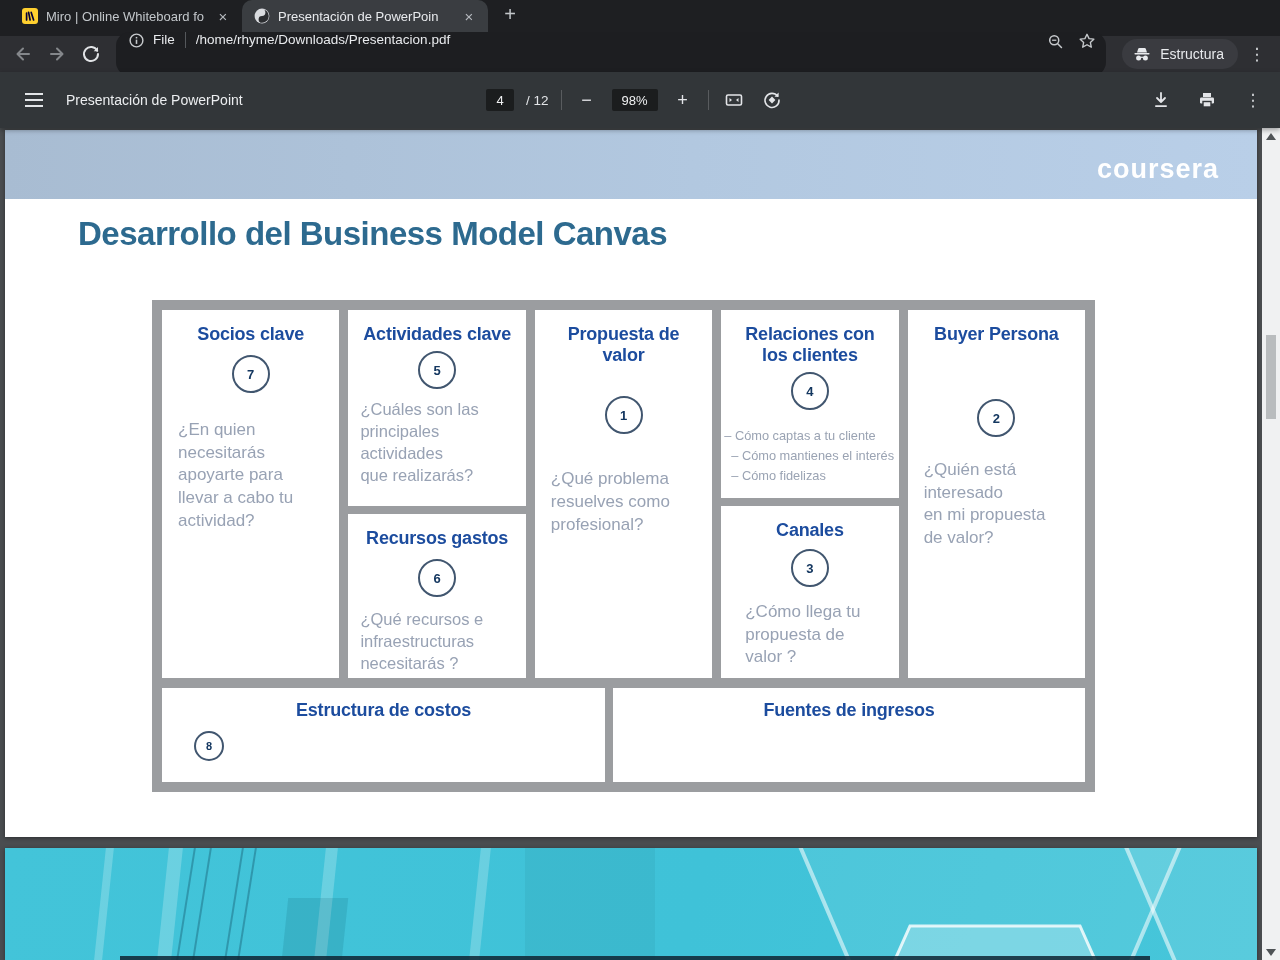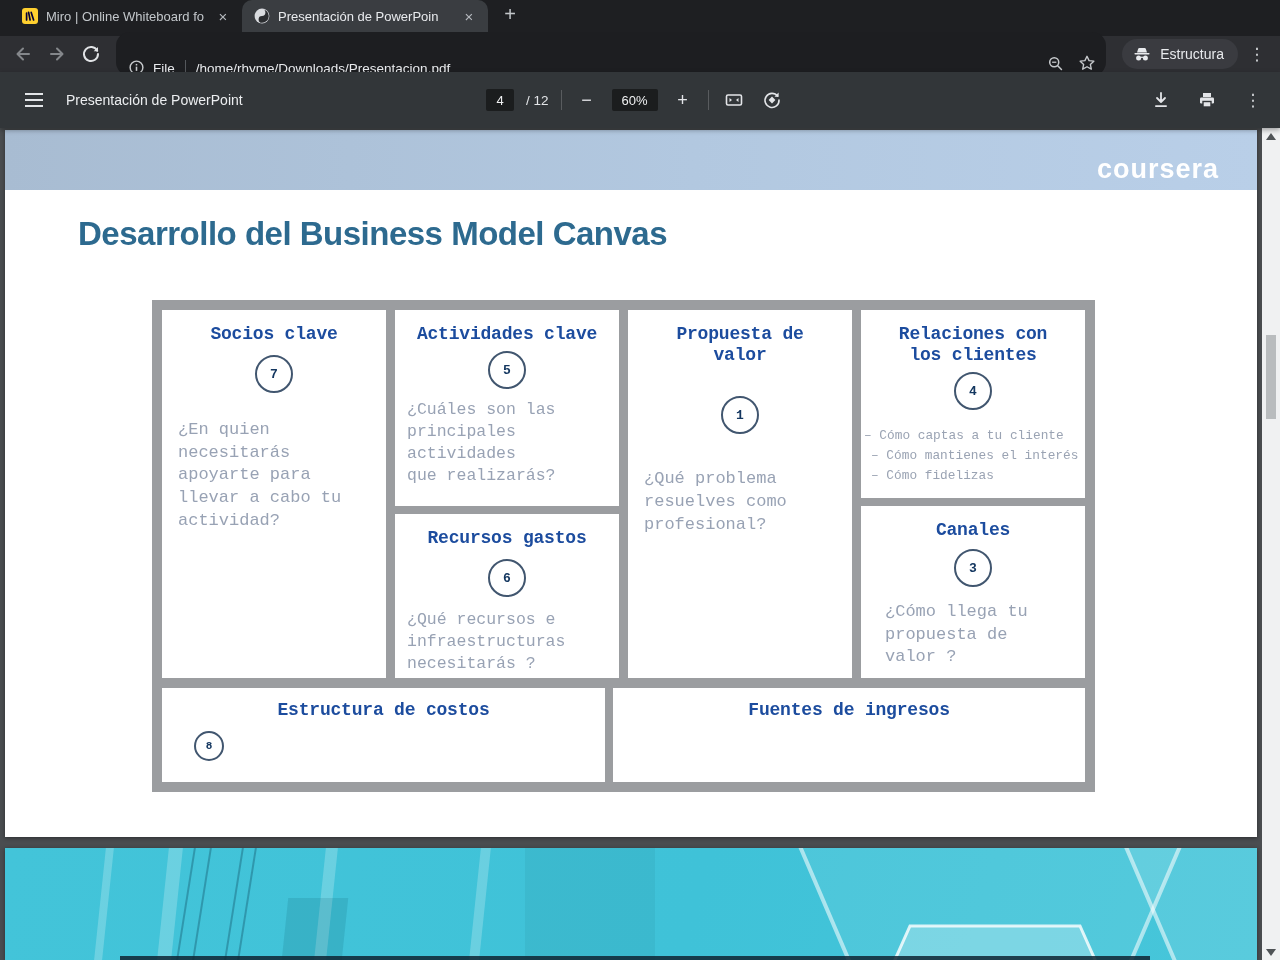--- a/index.html
+++ b/index.html
@@ -20,21 +20,21 @@
   .favicon { width:16px; height:16px; flex:0 0 16px; }
   .newtab-btn { width:28px; height:28px; margin:0 0 4px 8px; color:#c3c7cb; font-size:20px;
                 display:flex; align-items:center; justify-content:center; border-radius:50%; }
 
   
   .addressbar { height:36px; background:#2e2f33; display:flex; align-items:center; padding:0 10px 0 6px; }
   .nav-btn { width:30px; height:30px; display:flex; align-items:center; justify-content:center;
              color:#e1e3e6; margin:0 2px; }
   .nav-btn.dim { color:#84878b; }
   .omnibox { flex:1; height:44px; margin:0 8px; background:#1d1e21; border-radius:14px;
-             display:flex; align-items:flex-end; padding:0 10px 0 12px; }
+             display:flex; align-items:flex-start; padding:0 10px 0 12px; }
   .omni-ico { color:#c7cacd; display:flex; align-items:center; margin-right:8px; }
   .scheme-label { color:#e8eaed; font-size:13.5px; }
   .omni-div { width:1px; height:16px; background:#55585c; margin:0 10px; }
   .url-text { color:#e8eaed; font-size:13.5px; flex:1; white-space:nowrap; overflow:hidden; }
   .omni-right { display:flex; align-items:center; gap:14px; margin-left:8px; color:#c7cacd; }
   .incog-chip { display:flex; align-items:center; gap:8px; background:#3a3b40; border-radius:15px;
                 height:30px; padding:0 14px 0 10px; margin:0 6px 0 8px; }
   .incog-chip span { color:#e8eaed; font-size:14px; }
   .kebab { color:#d3d6d9; font-size:17px; width:26px; text-align:center; letter-spacing:0; }
 
@@ -54,29 +54,29 @@
   .vdiv { width:1px; height:20px; background:#595c5f; }
   .tool-btn { color:#e3e5e8; display:flex; align-items:center; justify-content:center;
               width:26px; height:26px; font-size:18px; }
   .pdf-right { position:absolute; right:14px; top:0; height:100%; display:flex; align-items:center; gap:20px; }
 
   
   .viewer { position:relative; height:832px; background:#4a4d50; overflow:hidden; }
   .page { position:relative; margin-left:5px; width:1252px; background:#fff; overflow:hidden;
           box-shadow:0 1px 4px rgba(0,0,0,.4); }
   .page1 { margin-top:2px; height:707px; }
-  .band { height:60px; background:linear-gradient(90deg,#a8bcd2 0%,#b2c8e0 55%,#b9cfe8 100%); position:relative; }
+  .band { height:69px; background:linear-gradient(90deg,#a8bcd2 0%,#b2c8e0 55%,#b9cfe8 100%); position:relative; }
   .coursera { position:absolute; right:38px; top:24px; font-size:27px; font-weight:800;
               letter-spacing:1px; color:#ffffff; }
   .slide-title { position:absolute; left:73px; top:85px; font-size:33px; font-weight:700;
                  color:#2d6a8f; letter-spacing:-0.5px; }
 
   
   .bmc { position:absolute; left:147px; top:170px; width:943px; height:492px;
-         background:#9b9da0; padding:10px;font-family:Liberation Mono, monospace; }
+         background:#9b9da0; padding:10px; }
   .bmc-top { display:flex; gap:9px; height:368px; }
   .bmc-col { flex:1 1 0; display:flex; flex-direction:column; gap:8px; }
   .cell { background:#ffffff; overflow:hidden; }
   .cell.tall { height:100%; }
   .cell.grow { flex:1; }
   .h196 { height:196px; flex:0 0 196px; }
   .h188 { height:188px; flex:0 0 188px; }
   .bmc-bottom { display:flex; gap:8px; height:94px; margin-top:10px; }
   .bcell-left { width:48%; }
   .bcell-right { flex:1; }
@@ -211,21 +211,21 @@
         <i></i>
         <i></i>
       </div>
     <span class="pdf-title">Presentación de PowerPoint</span>
 
     <div class="pdf-center">
       <span class="numbox pagebox">4</span>
       <span class="pagetotal">/ 12</span>
       <span class="vdiv"></span>
       <span class="tool-btn">−</span>
-      <span class="numbox zoombox">60%</span>
+      <span class="numbox zoombox">98%</span>
       <span class="tool-btn">+</span>
       <span class="vdiv"></span>
       <span class="tool-btn">
         <svg width="20" height="20" viewBox="0 0 20 20">
             <rect x="2.5" y="5" width="15" height="10" rx="1.5" stroke="currentColor" stroke-width="1.6" fill="none"></rect>
             <path d="M8 10 L5.5 8 v4 Z M12 10 L14.5 8 v4 Z" fill="currentColor"></path>
           </svg>
       </span>
       <span class="tool-btn">
         <svg width="20" height="20" viewBox="0 0 20 20">
@@ -317,20 +317,30 @@
             </div>
             <div class="cell grow canales">
               <div class="cell-title">Canales</div>
               <div class="num-circle">3</div>
               <div class="cell-body">¿Cómo llega tu
 propuesta de
 valor ?</div>
             </div>
           </div>
 
+          <div class="bmc-col">
+            <div class="cell tall buyer">
+              <div class="cell-title">Buyer Persona</div>
+              <div class="num-circle">2</div>
+              <div class="cell-body">¿Quién está
+interesado
+en mi propuesta
+de valor?</div>
+            </div>
+          </div>
         </div>
 
         <div class="bmc-bottom">
           <div class="cell bcell-left costos">
             <div class="cell-title bottom-title">Estructura de costos</div>
             <div class="costos-row">
               <div class="num-circle small">8</div>
             </div>
           </div>
           <div class="cell bcell-right ingresos">

